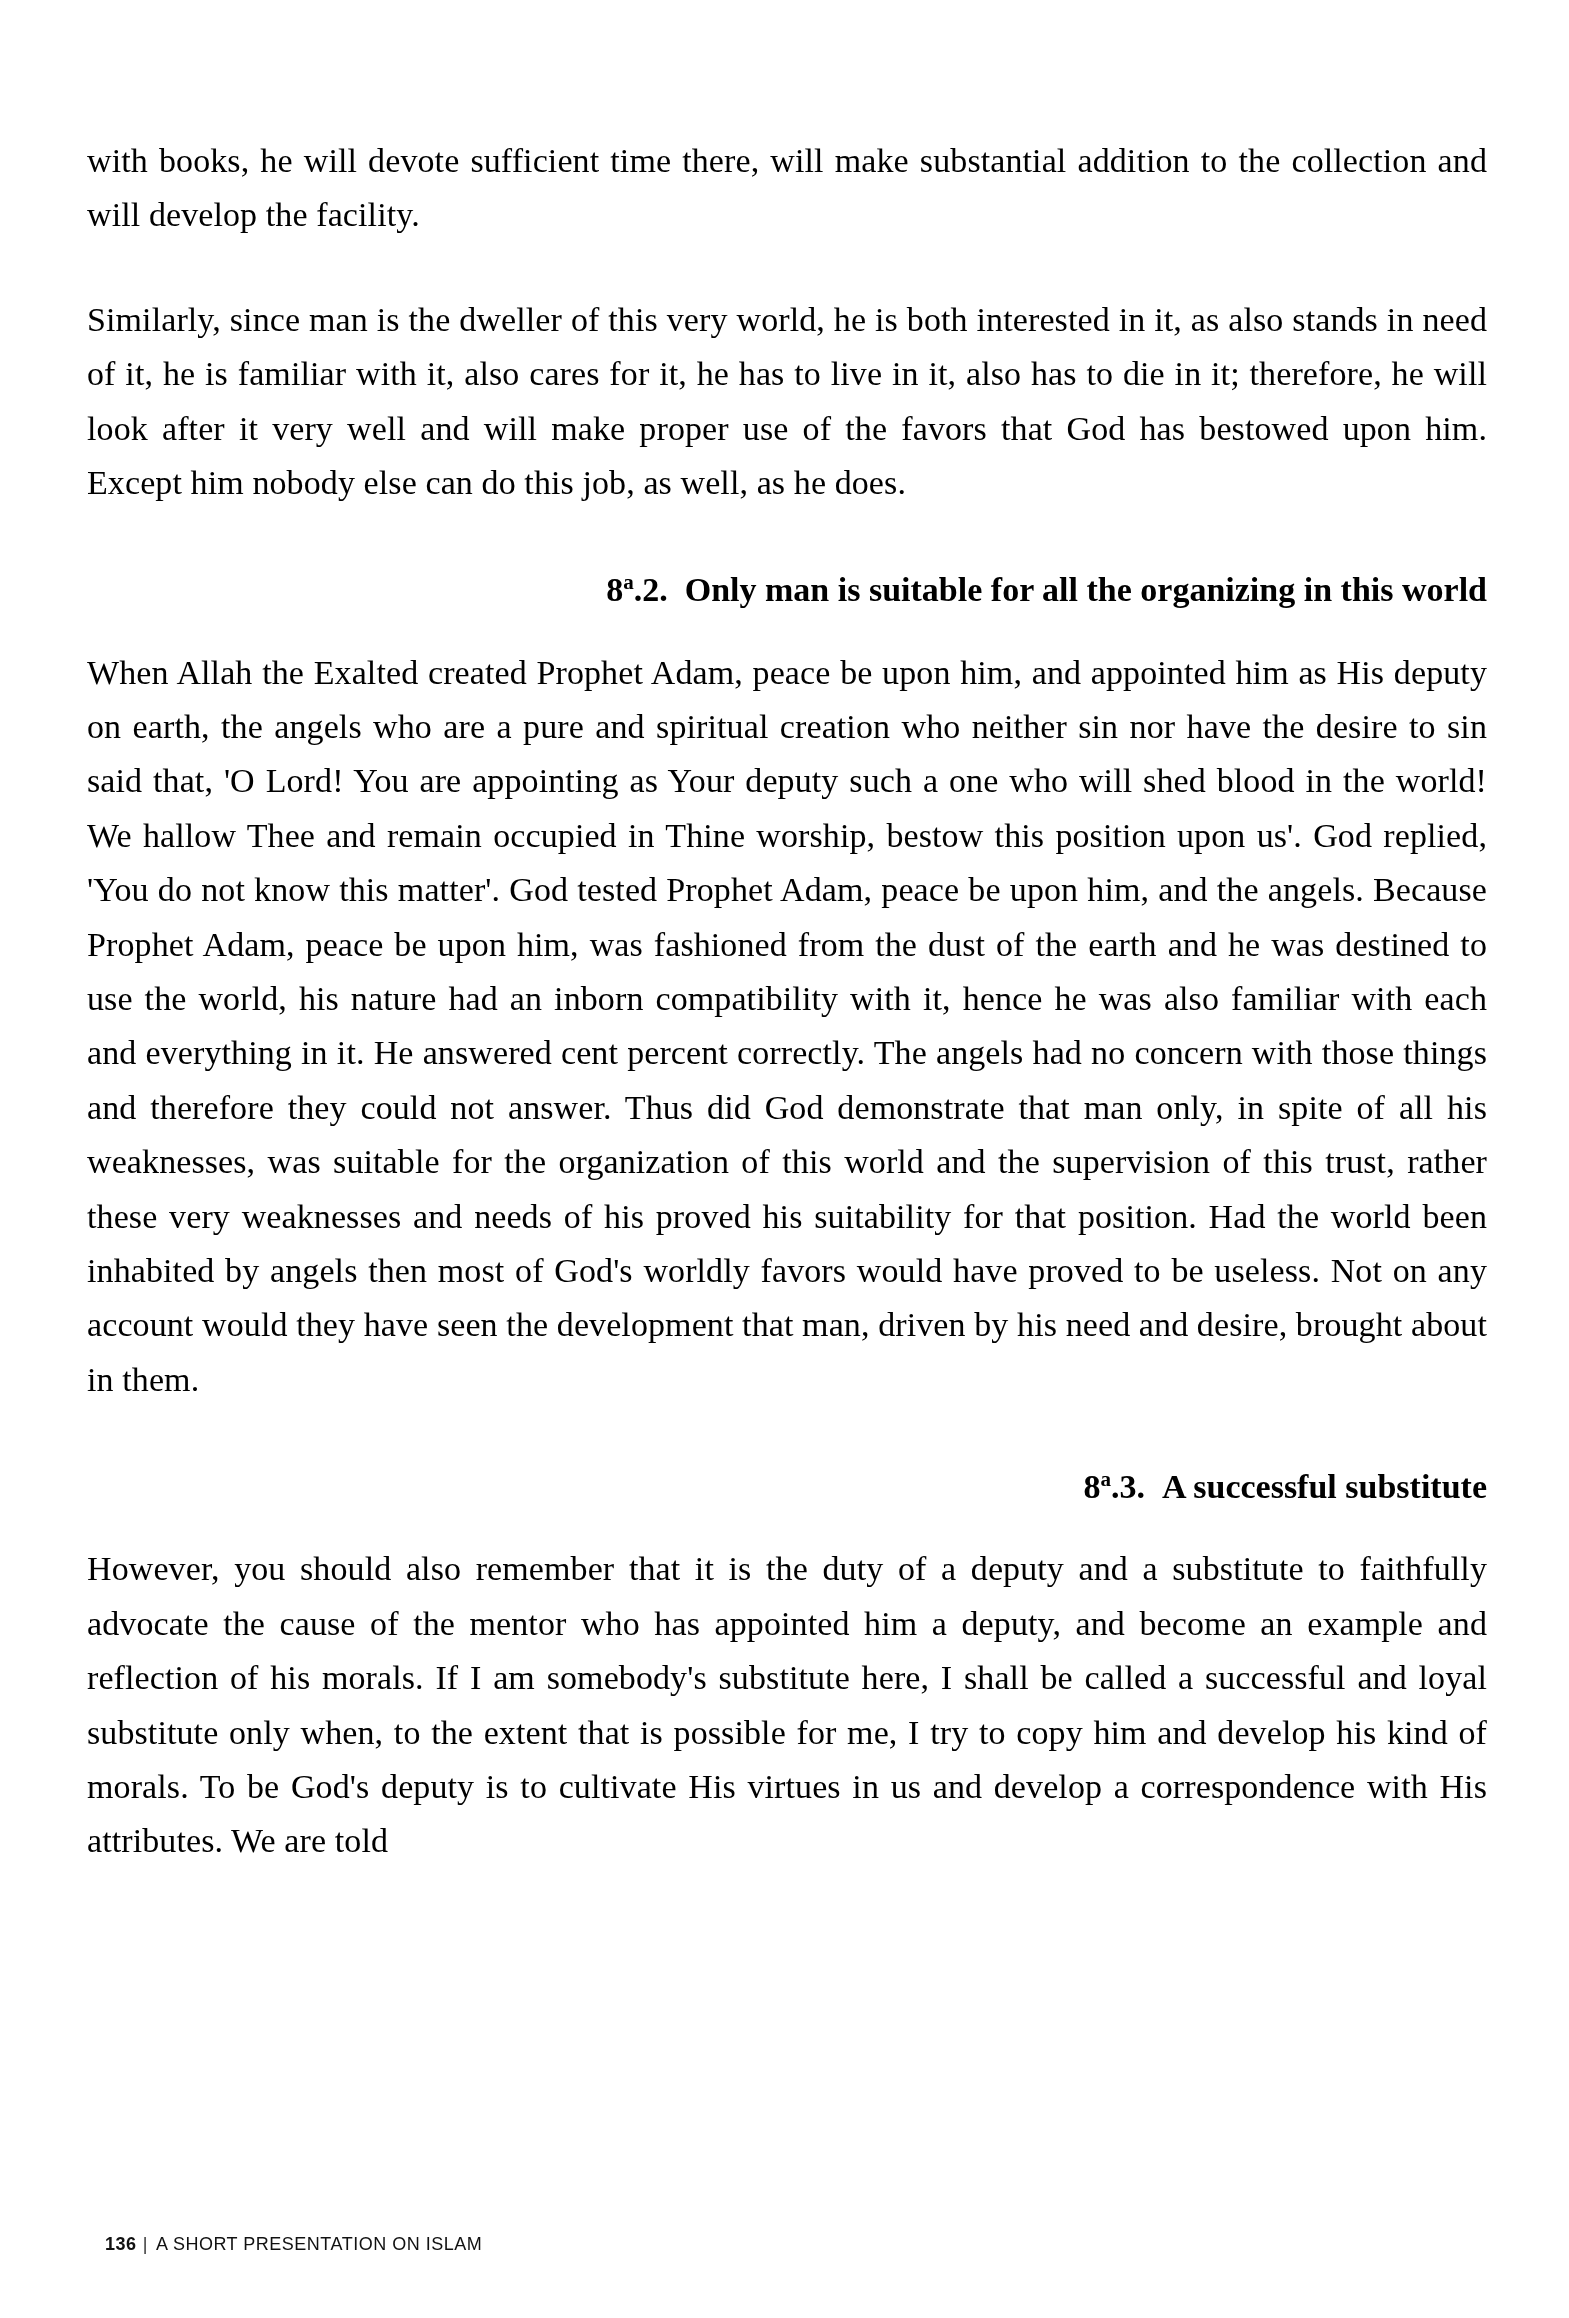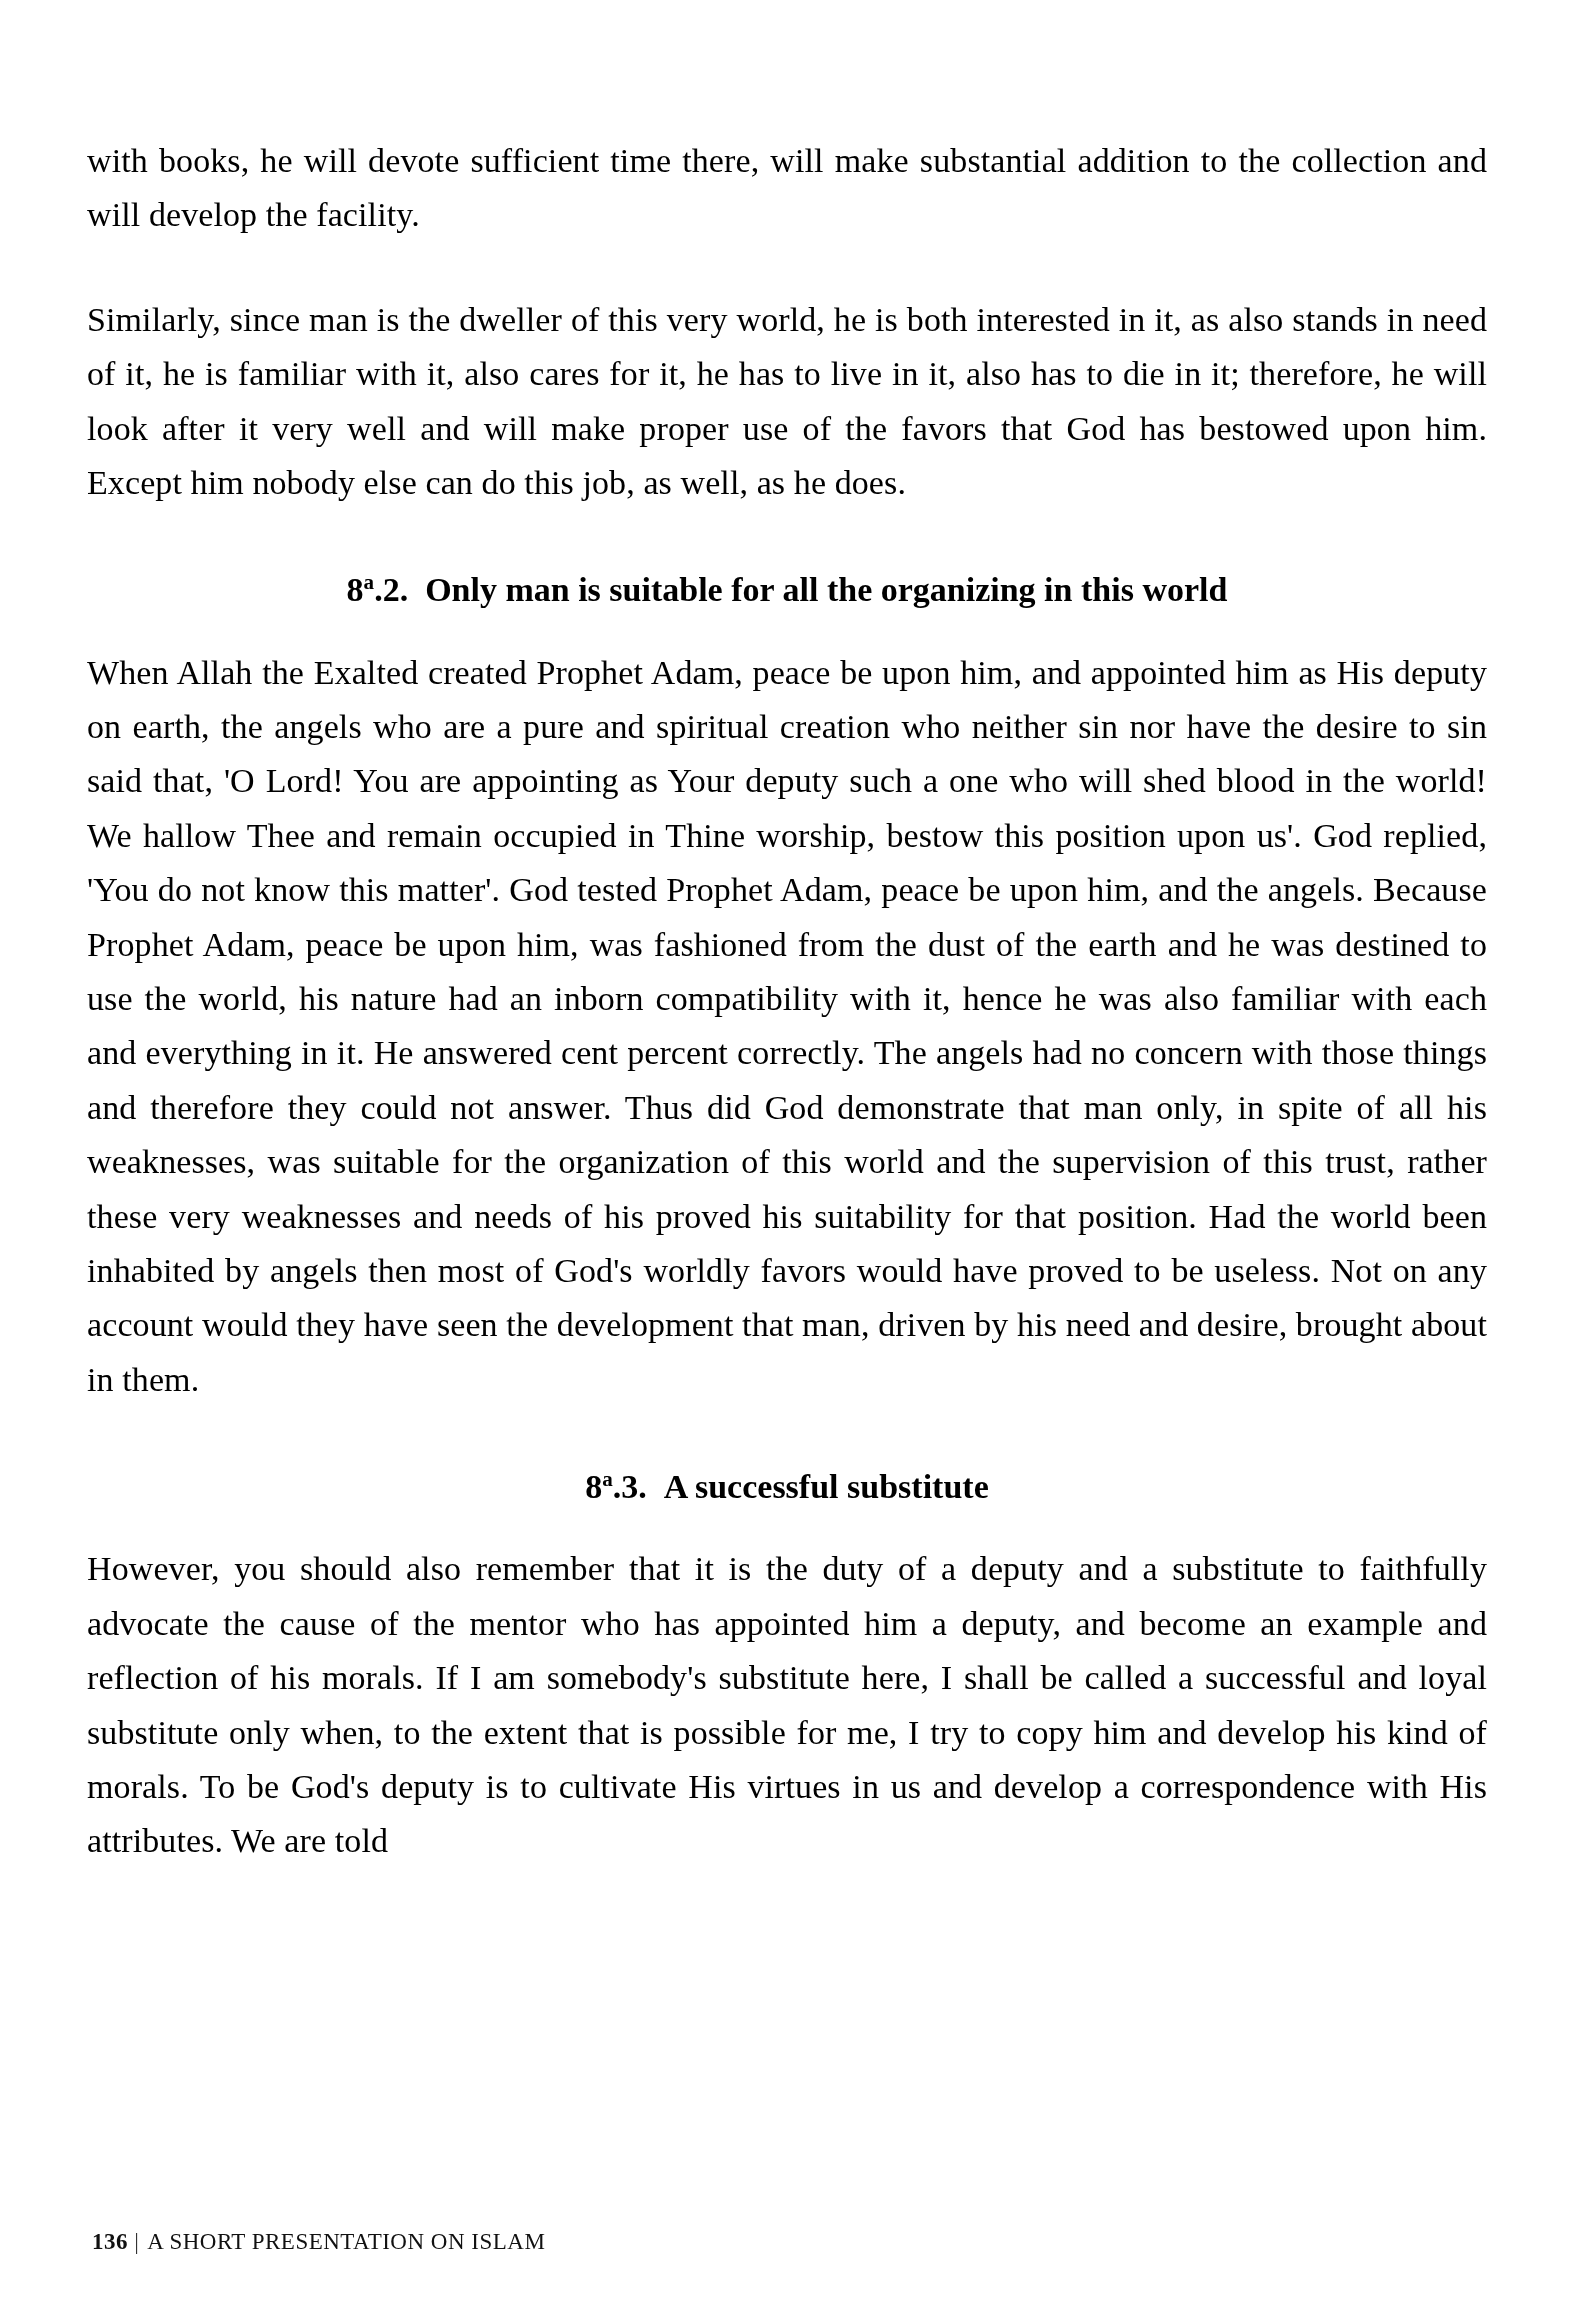--- a/index.html
+++ b/index.html
@@ -36,36 +36,36 @@
     letter-spacing: 0.1px;
   }
   p.body-text + p.body-text {
     margin-top: 50px;
   }
   h2.heading {
     margin: 55px 0 0 0;
     font-size: 34px;
     font-weight: bold;
     line-height: 1.45;
-    text-align: center;
+    text-align: right;
   }
   h2.heading sup {
     font-size: 0.62em;
     vertical-align: super;
     line-height: 0;
   }
   .heading + p.body-text {
     margin-top: 31px;
   }
   .footer {
     position: absolute;
-    left: 92px;
+    left: 105px;
     bottom: 64px;
-    font-family: Liberation Serif, serif;
-    font-size: 23px;
+    font-family: Liberation Sans, sans-serif;
+    font-size: 18px;
     letter-spacing: 0.5px;
     color: #111111;
     white-space: nowrap;
   }
   .footer .pg {
     font-weight: bold;
   }
   .footer .sep {
     margin: 0 8px 0 6.2px;
     color: #333333;

